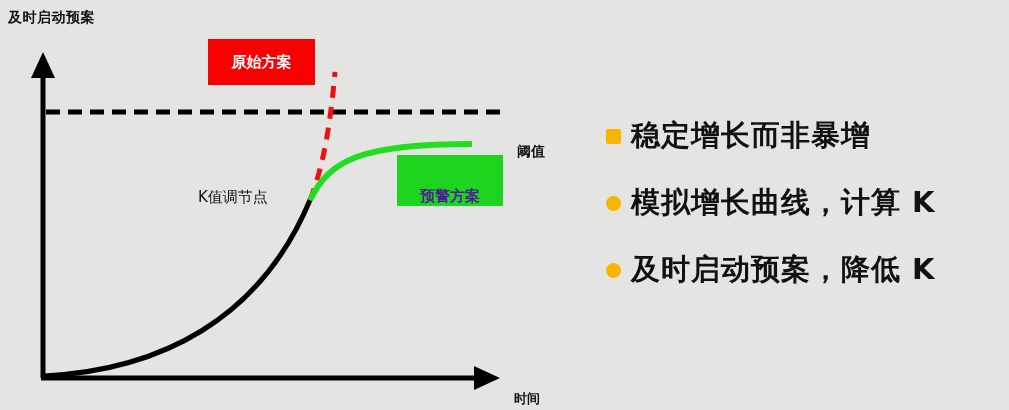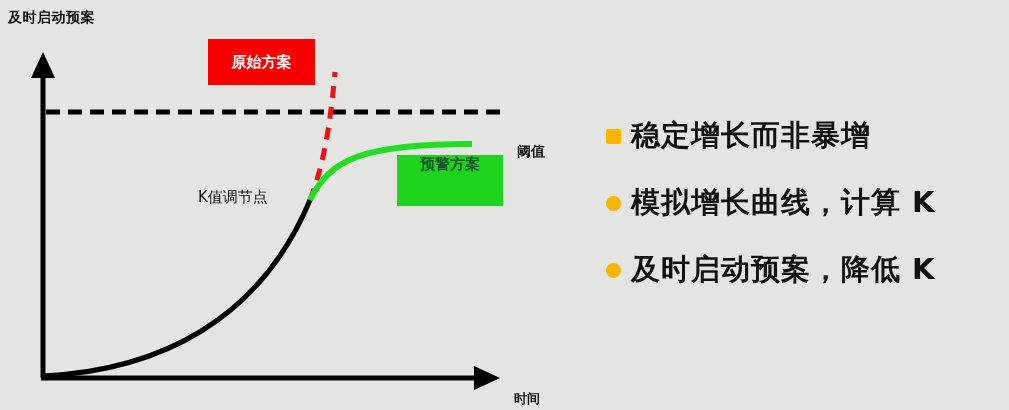--- a/index.html
+++ b/index.html
@@ -17,22 +17,22 @@
     .threshold-label { left: 517px; top: 104px; font-size: 14px; font-weight: bold; color: #111; margin-top: 39px; }
     .k-node-label { left: 198px; top: 188px; font-size: 15px; font-weight: normal; color: #111; }
     .box-original {
       left: 208px; top: 39px; width: 107px; height: 46px;
       background: #f80000; color: #fff;
       display: flex; align-items: center; justify-content: center;
       font-size: 15px; font-weight: bold;
     }
     .box-plan {
       left: 397px; top: 155px; width: 106px; height: 51px;
-      background: #1fd41f; color: #14532d;
-      display: flex; align-items: flex-start; justify-content: center;
+      background: #1fd41f; color: #4c1d95;
+      display: flex; align-items: flex-end; justify-content: center;
       font-size: 15px; font-weight: bold;
     }
     .bullets { left: 606px; top: 112px; }
     .bullet-item {
       display: flex; align-items: center;
       height: 48px; margin-bottom: 19px;
     }
     .bullet-dot {
       width: 15px; height: 15px; border-radius: 50%;
       background: #f7b500; margin-right: 10px; flex: none;

